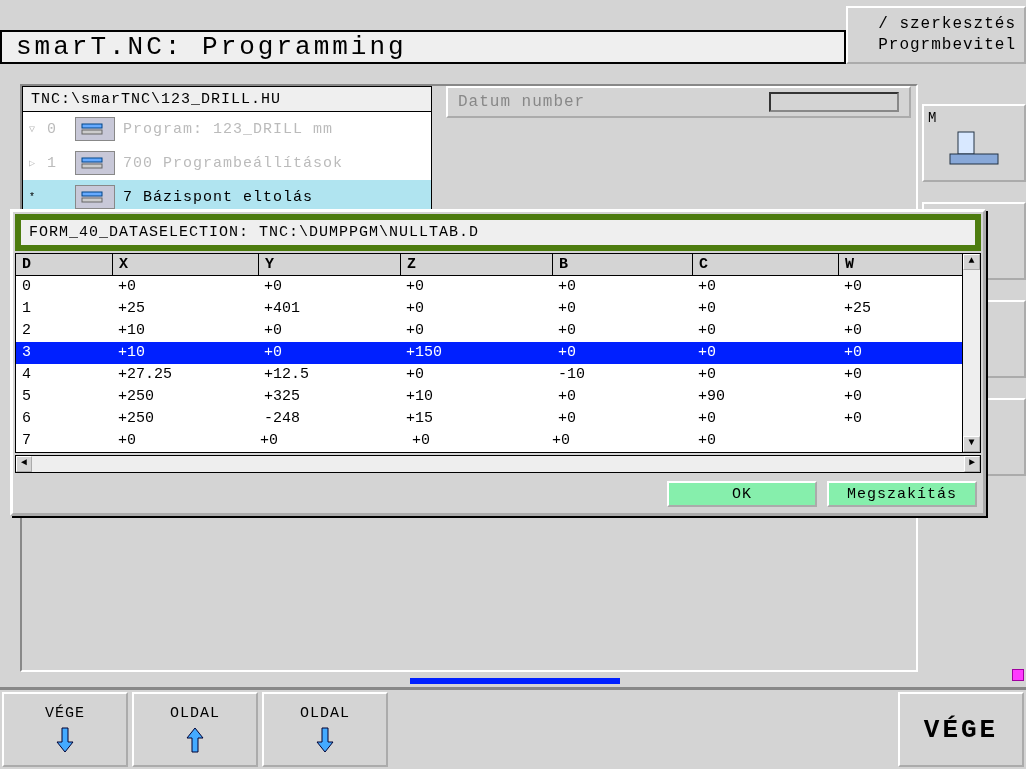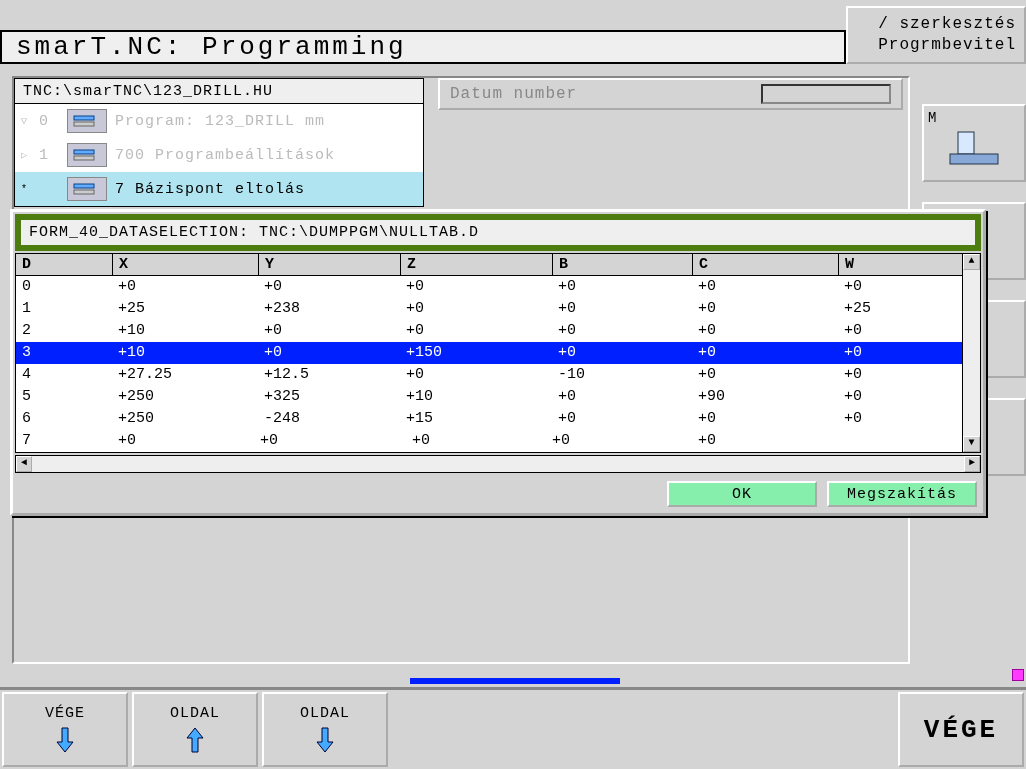--- a/index.html
+++ b/index.html
@@ -37,21 +37,21 @@
   letter-spacing: 1px;
   padding: 6px 8px;
   line-height: 1.3;
   text-align: right;
 }
 
 
 .main {
   position: relative;
   height: 610px;
-  padding: 12px;
+  padding: 20px;
 }
 
 
 .right-toolbar {
   position: absolute;
   right: 0;
   top: 40px;
   width: 104px;
   display: flex;
   flex-direction: column;
@@ -401,21 +401,21 @@
               <div class="td col-x">+0</div>
               <div class="td col-y">+0</div>
               <div class="td col-z">+0</div>
               <div class="td col-b">+0</div>
               <div class="td col-c">+0</div>
               <div class="td col-w">+0</div>
             </div>
             <div class="tr">
               <div class="td col-d">1</div>
               <div class="td col-x">+25</div>
-              <div class="td col-y">+238</div>
+              <div class="td col-y">+401</div>
               <div class="td col-z">+0</div>
               <div class="td col-b">+0</div>
               <div class="td col-c">+0</div>
               <div class="td col-w">+25</div>
             </div>
             <div class="tr">
               <div class="td col-d">2</div>
               <div class="td col-x">+10</div>
               <div class="td col-y">+0</div>
               <div class="td col-z">+0</div>

